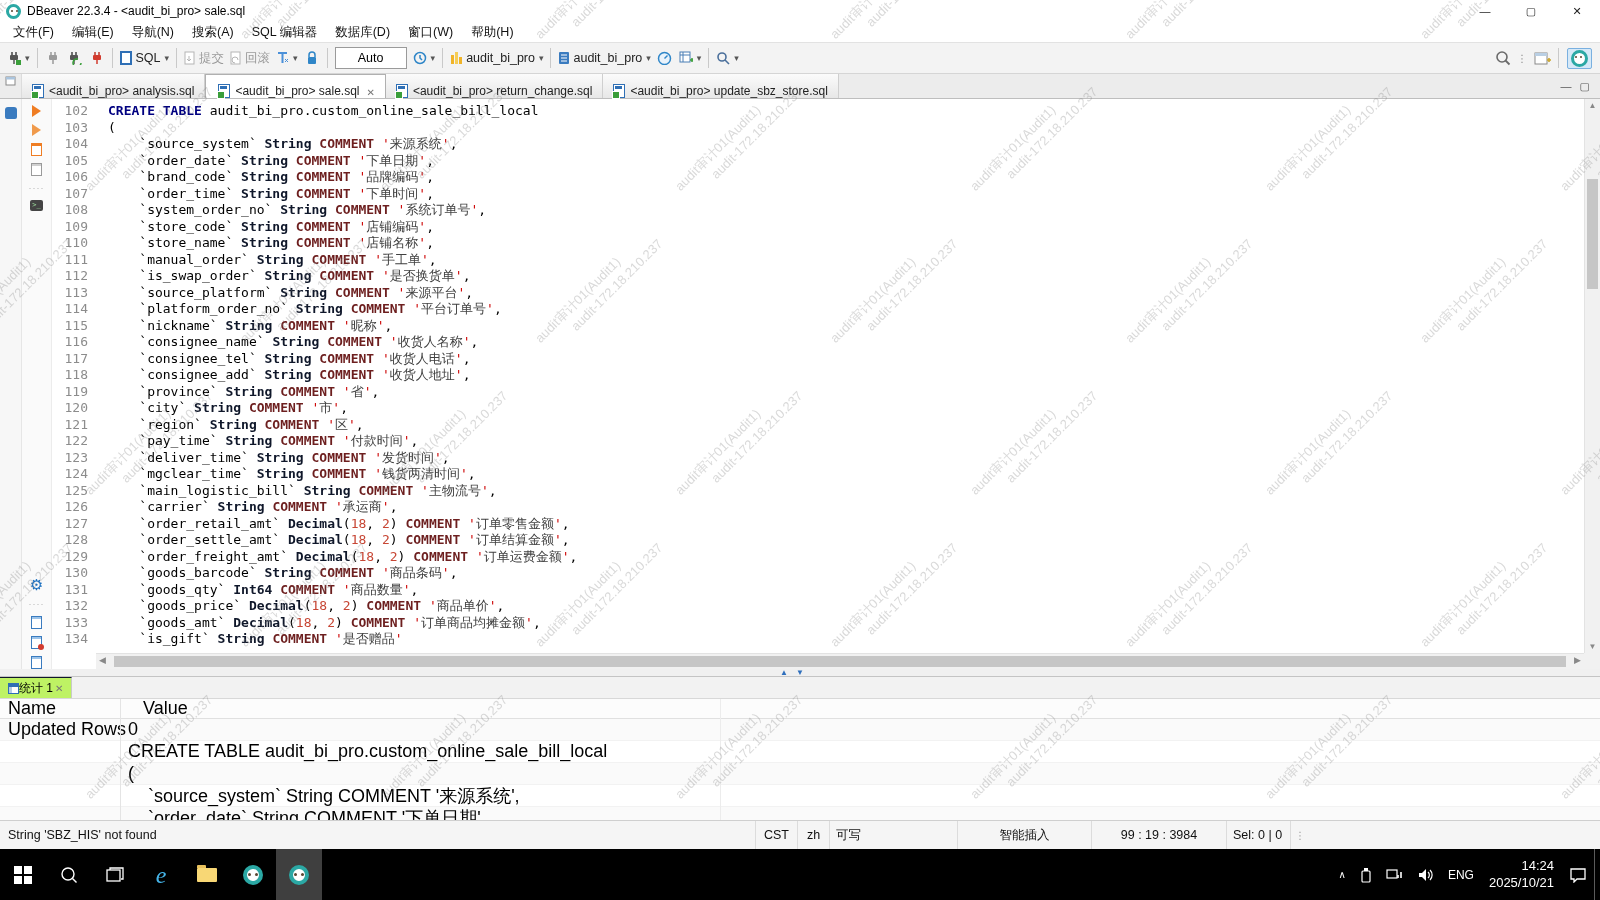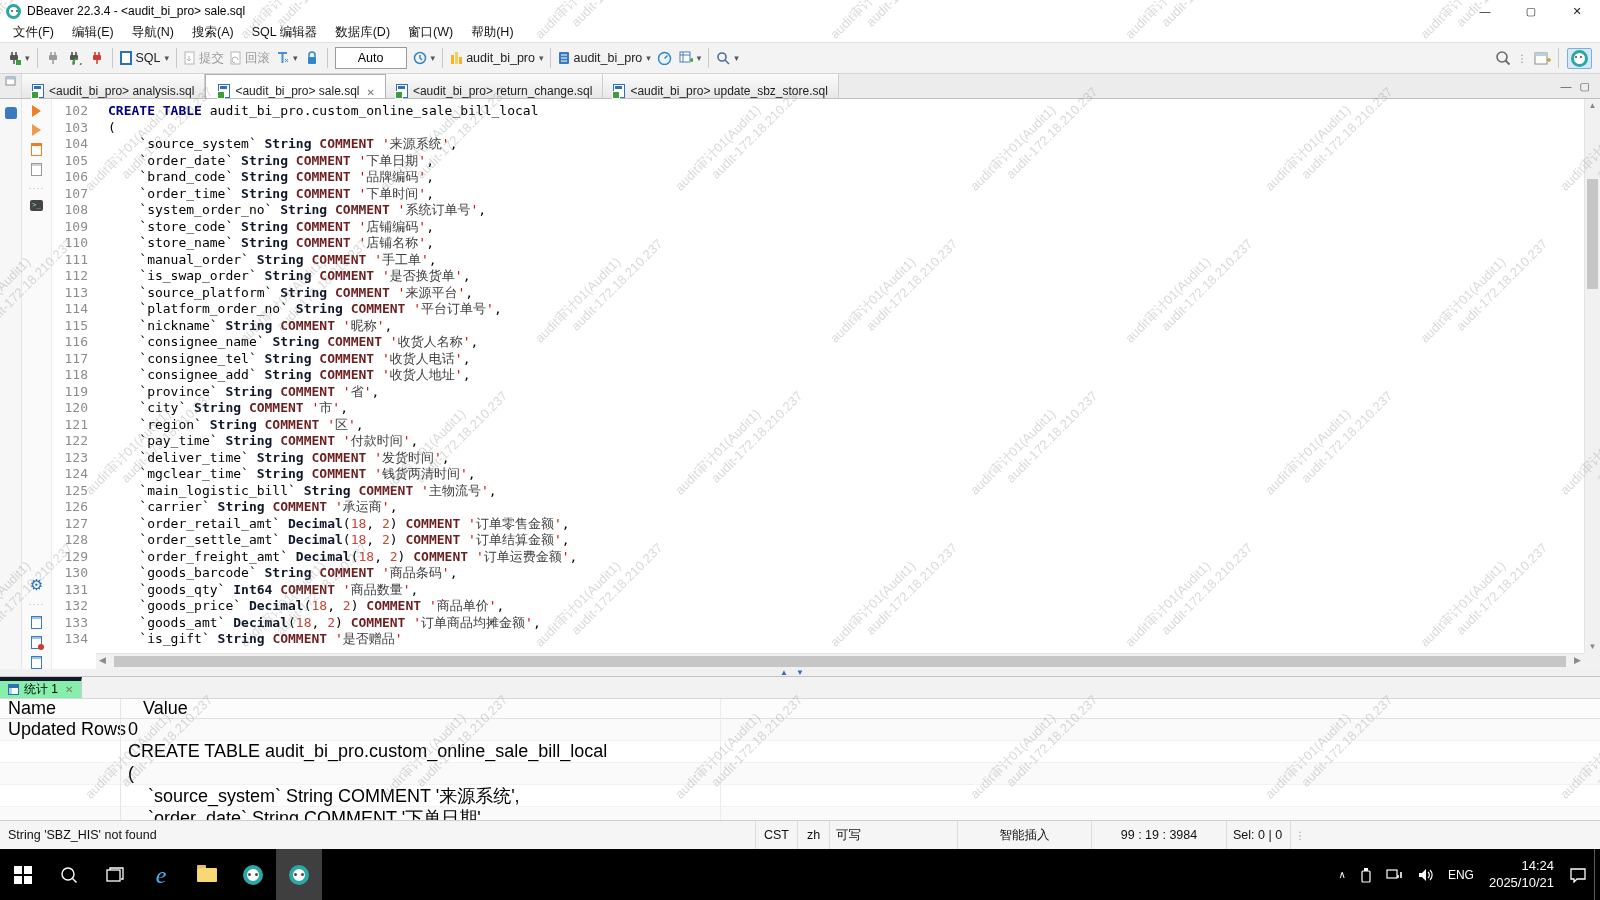--- a/index.html
+++ b/index.html
@@ -80,21 +80,21 @@
   .hscroll .arr-r { position:absolute; right:3px; top:1px; font-size:9px; color:#888; }
   .scroll-corner { position:absolute; right:0; bottom:0; width:16px; height:16px; background:#f1f1f1; }
 
   
   .sash { height:7px; background:#f0f0f0; position:relative; flex:0 0 auto; }
   .sash-btns { position:absolute; left:780px; top:0; display:flex; gap:8px; color:#2f6fbd; font-size:8px; line-height:7px; }
 
   
   .results { height:144px; display:flex; flex-direction:column; background:#fff; border-top:1px solid #c4c4c4; flex:0 0 auto; overflow:hidden; }
   .res-tabbar { height:22px; background:#f2f2f2; border-bottom:1px solid #d8d8d8; display:flex; align-items:stretch; flex:0 0 auto; }
-  .res-tab { display:flex; align-items:center; gap:5px; padding:0 8px; font-size:12px; background:#86efac; border-right:1px solid #c9c9c9; border-top:4px solid #0f172a; }
+  .res-tab { display:flex; align-items:center; padding:0 8px; font-size:12px; background:#bef264; border-right:1px solid #c9c9c9; border-top:1px solid #0f172a; }
   .grid-ic { width:11px; height:11px; border:1px solid #2f6fb5; background:linear-gradient(#2f6fb5 3px,#fff 3px); box-shadow:inset 3px 0 0 rgba(47,111,181,.35); }
   .grid { flex:1; position:relative; font-size:18px; overflow:hidden; }
   .grid-colline1 { position:absolute; left:120px; top:0; bottom:0; width:1px; background:#e4e4e4; }
   .grid-colline2 { position:absolute; left:720px; top:0; bottom:0; width:1px; background:#ececec; }
   .grid-header { height:20px; display:flex; align-items:center; background:#fcfcfc; border-bottom:1px solid #e0e0e0; color:#000; }
   .gh-name { width:120px; padding-left:8px; }
   .gh-value { padding-left:23px; }
   .grid-row { height:22px; display:flex; align-items:center; border-bottom:1px solid #f2f2f2; white-space:pre; }
   .grid-row:nth-child(odd) { background:#fafafa; }
   .gr-name { width:120px; padding-left:8px; flex:0 0 auto; }

